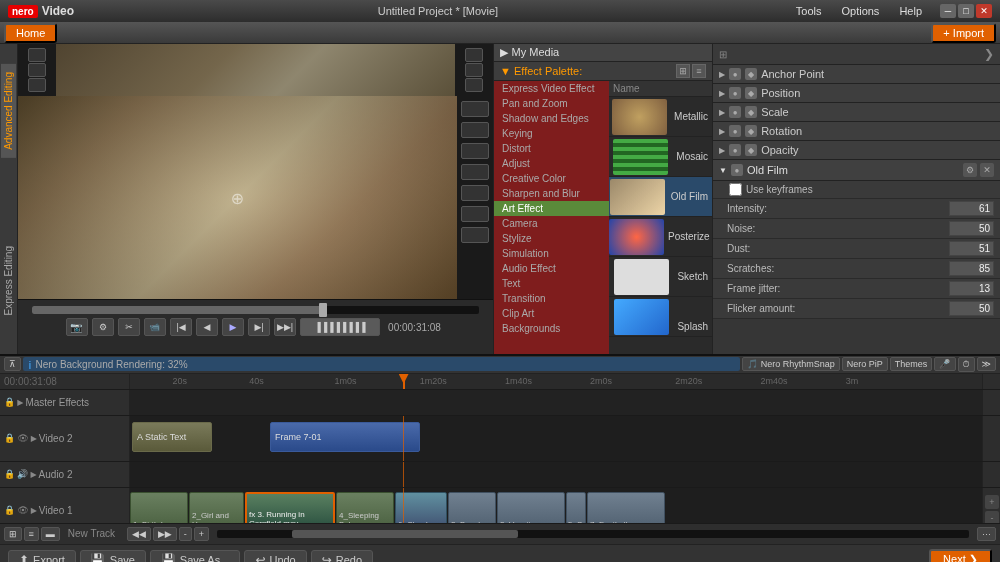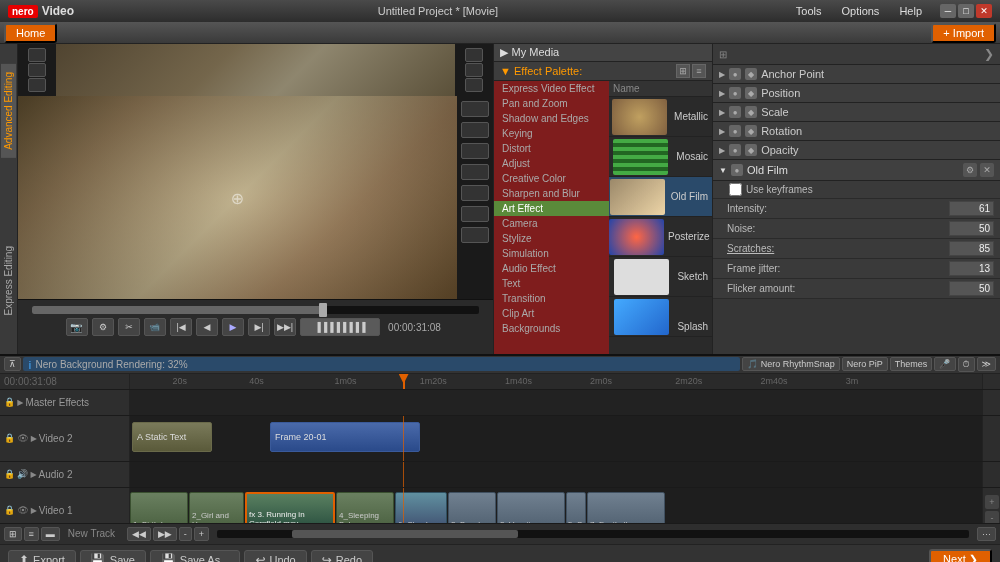--- a/index.html
+++ b/index.html
@@ -311,21 +311,25 @@
 
       <div style="display:flex; align-items:center; padding:2px 6px 2px 14px; font-size:10px; color:#bbb; border-bottom:1px solid #2a2a2a;">
         <span style="flex:1;">Intensity:</span>
         <input class="of-input" value="61" style="">
       </div>
       <div style="display:flex; align-items:center; padding:2px 6px 2px 14px; font-size:10px; color:#bbb; border-bottom:1px solid #2a2a2a;">
         <span style="flex:1;">Noise:</span>
         <input class="of-input" value="50" style="">
       </div>
       <div style="display:flex; align-items:center; padding:2px 6px 2px 14px; font-size:10px; color:#bbb; border-bottom:1px solid #2a2a2a;">
-        <span style="flex:1;text-decoration:underline;">Scratches:</span>
+        <span style="flex:1;">Dust:</span>
+        <input class="of-input" value="51" style="">
+      </div>
+      <div style="display:flex; align-items:center; padding:2px 6px 2px 14px; font-size:10px; color:#bbb; border-bottom:1px solid #2a2a2a;">
+        <span style="flex:1;">Scratches:</span>
         <input class="of-input" value="85" style="">
       </div>
       <div style="display:flex; align-items:center; padding:2px 6px 2px 14px; font-size:10px; color:#bbb; border-bottom:1px solid #2a2a2a;">
         <span style="flex:1;">Frame jitter:</span>
         <input class="of-input" value="13" style="">
       </div>
       <div style="display:flex; align-items:center; padding:2px 6px 2px 14px; font-size:10px; color:#bbb; border-bottom:1px solid #2a2a2a;">
         <span style="flex:1;">Flicker amount:</span>
         <input class="of-input" value="50" style="">
       </div>
@@ -395,21 +399,21 @@
         </div>
       </div>
       <div style="flex:1; background:#1e1e1e; position:relative; overflow:hidden;">
 
         <div style="position:absolute; left:2px; top:6px; width:80px; height:30px; background:linear-gradient(to bottom,#7a7a5a,#5a5a3a); border:1px solid #6a6a4a; border-radius:2px; display:flex; align-items:center; padding:0 4px; font-size:9px; color:#ddd; cursor:pointer;">
           <span>A</span>
           <span style="margin-left:2px;">Static Text</span>
         </div>
 
         <div style="position:absolute; left:140px; top:6px; width:150px; height:30px; background:linear-gradient(to bottom,#4a6aaa,#2a4a8a); border:1px solid #3a5a9a; border-radius:2px; display:flex; align-items:center; padding:0 4px; font-size:9px; color:#ddd; cursor:pointer;">
-          <span>Frame 20-01</span>
+          <span>Frame 7-01</span>
         </div>
 
         <div style="position:absolute; left:32%; top:0; bottom:0; width:1px; background:rgba(224,96,0,0.7); pointer-events:none;"></div>
       </div>
       <div style="width:18px; background:#2d2d2d; border-left:1px solid #222;"></div>
     </div>
 
     <div style="display:flex; height:26px; border-bottom:1px solid #1a1a1a;">
       <div style="width:130px; flex-shrink:0; background:#2e2e2e; border-right:1px solid #222; display:flex; align-items:center; padding:0 4px; gap:2px;">
         <span style="font-size:9px; color:#888;">🔒</span>

